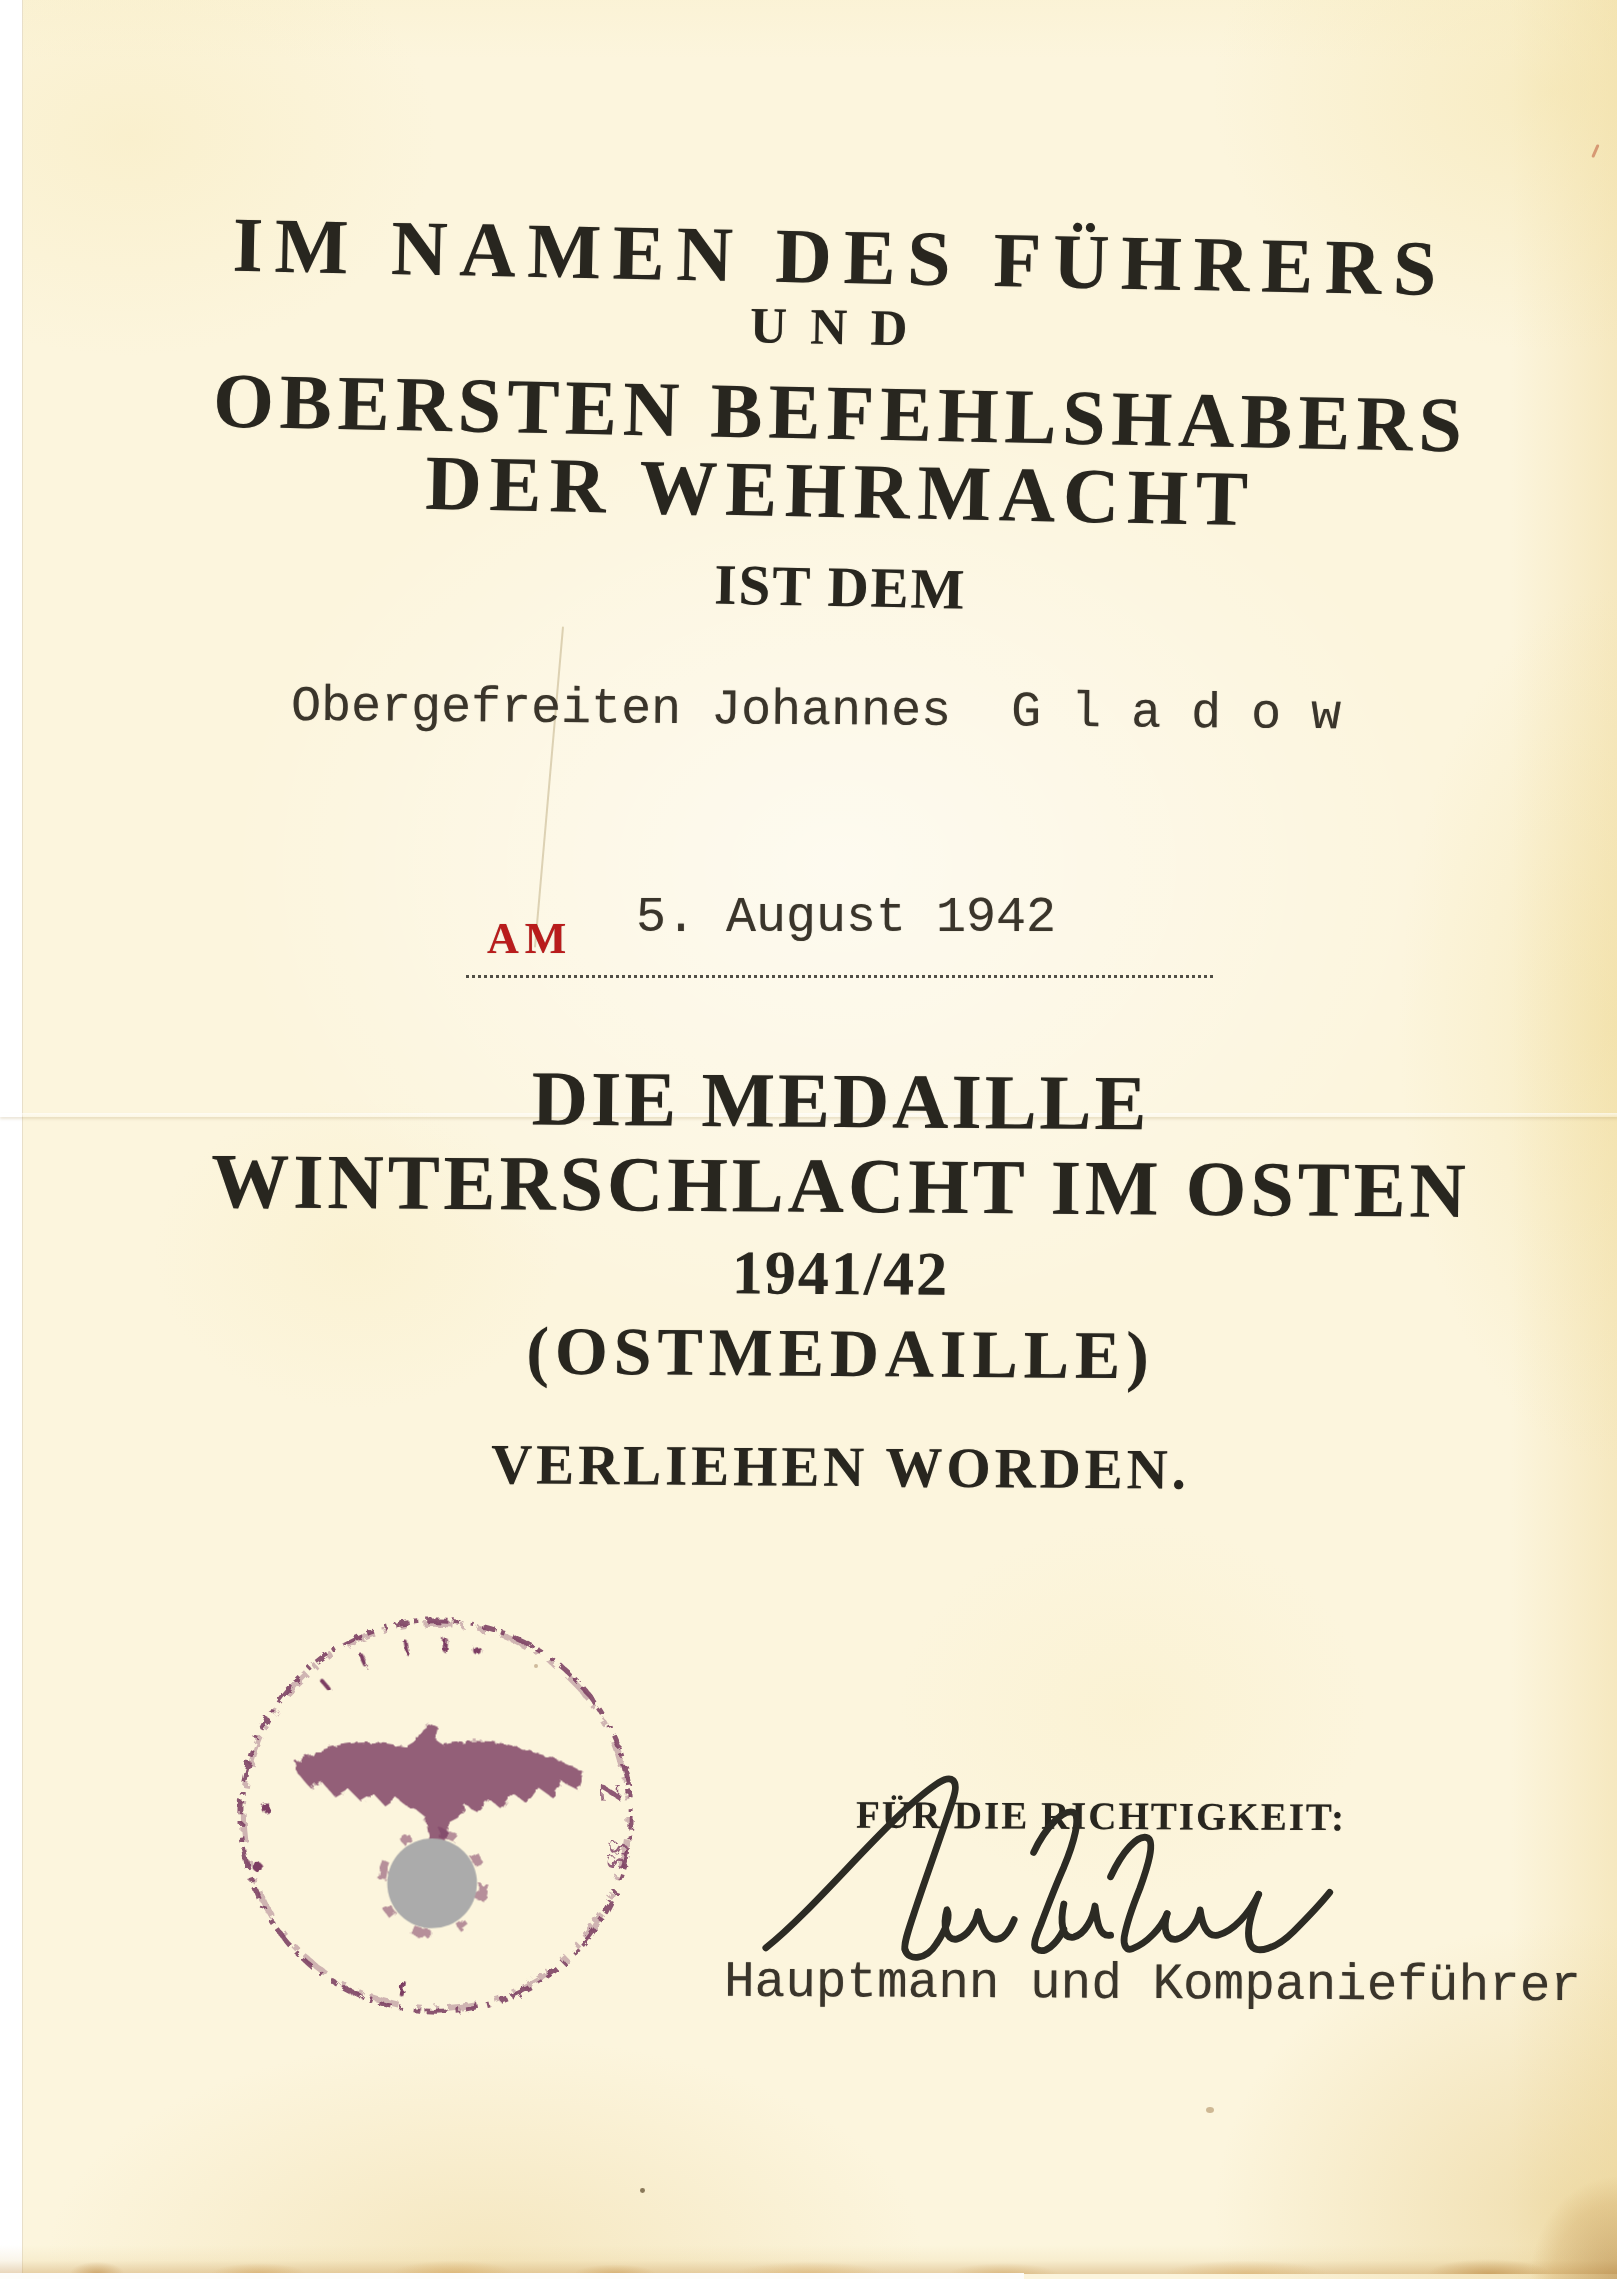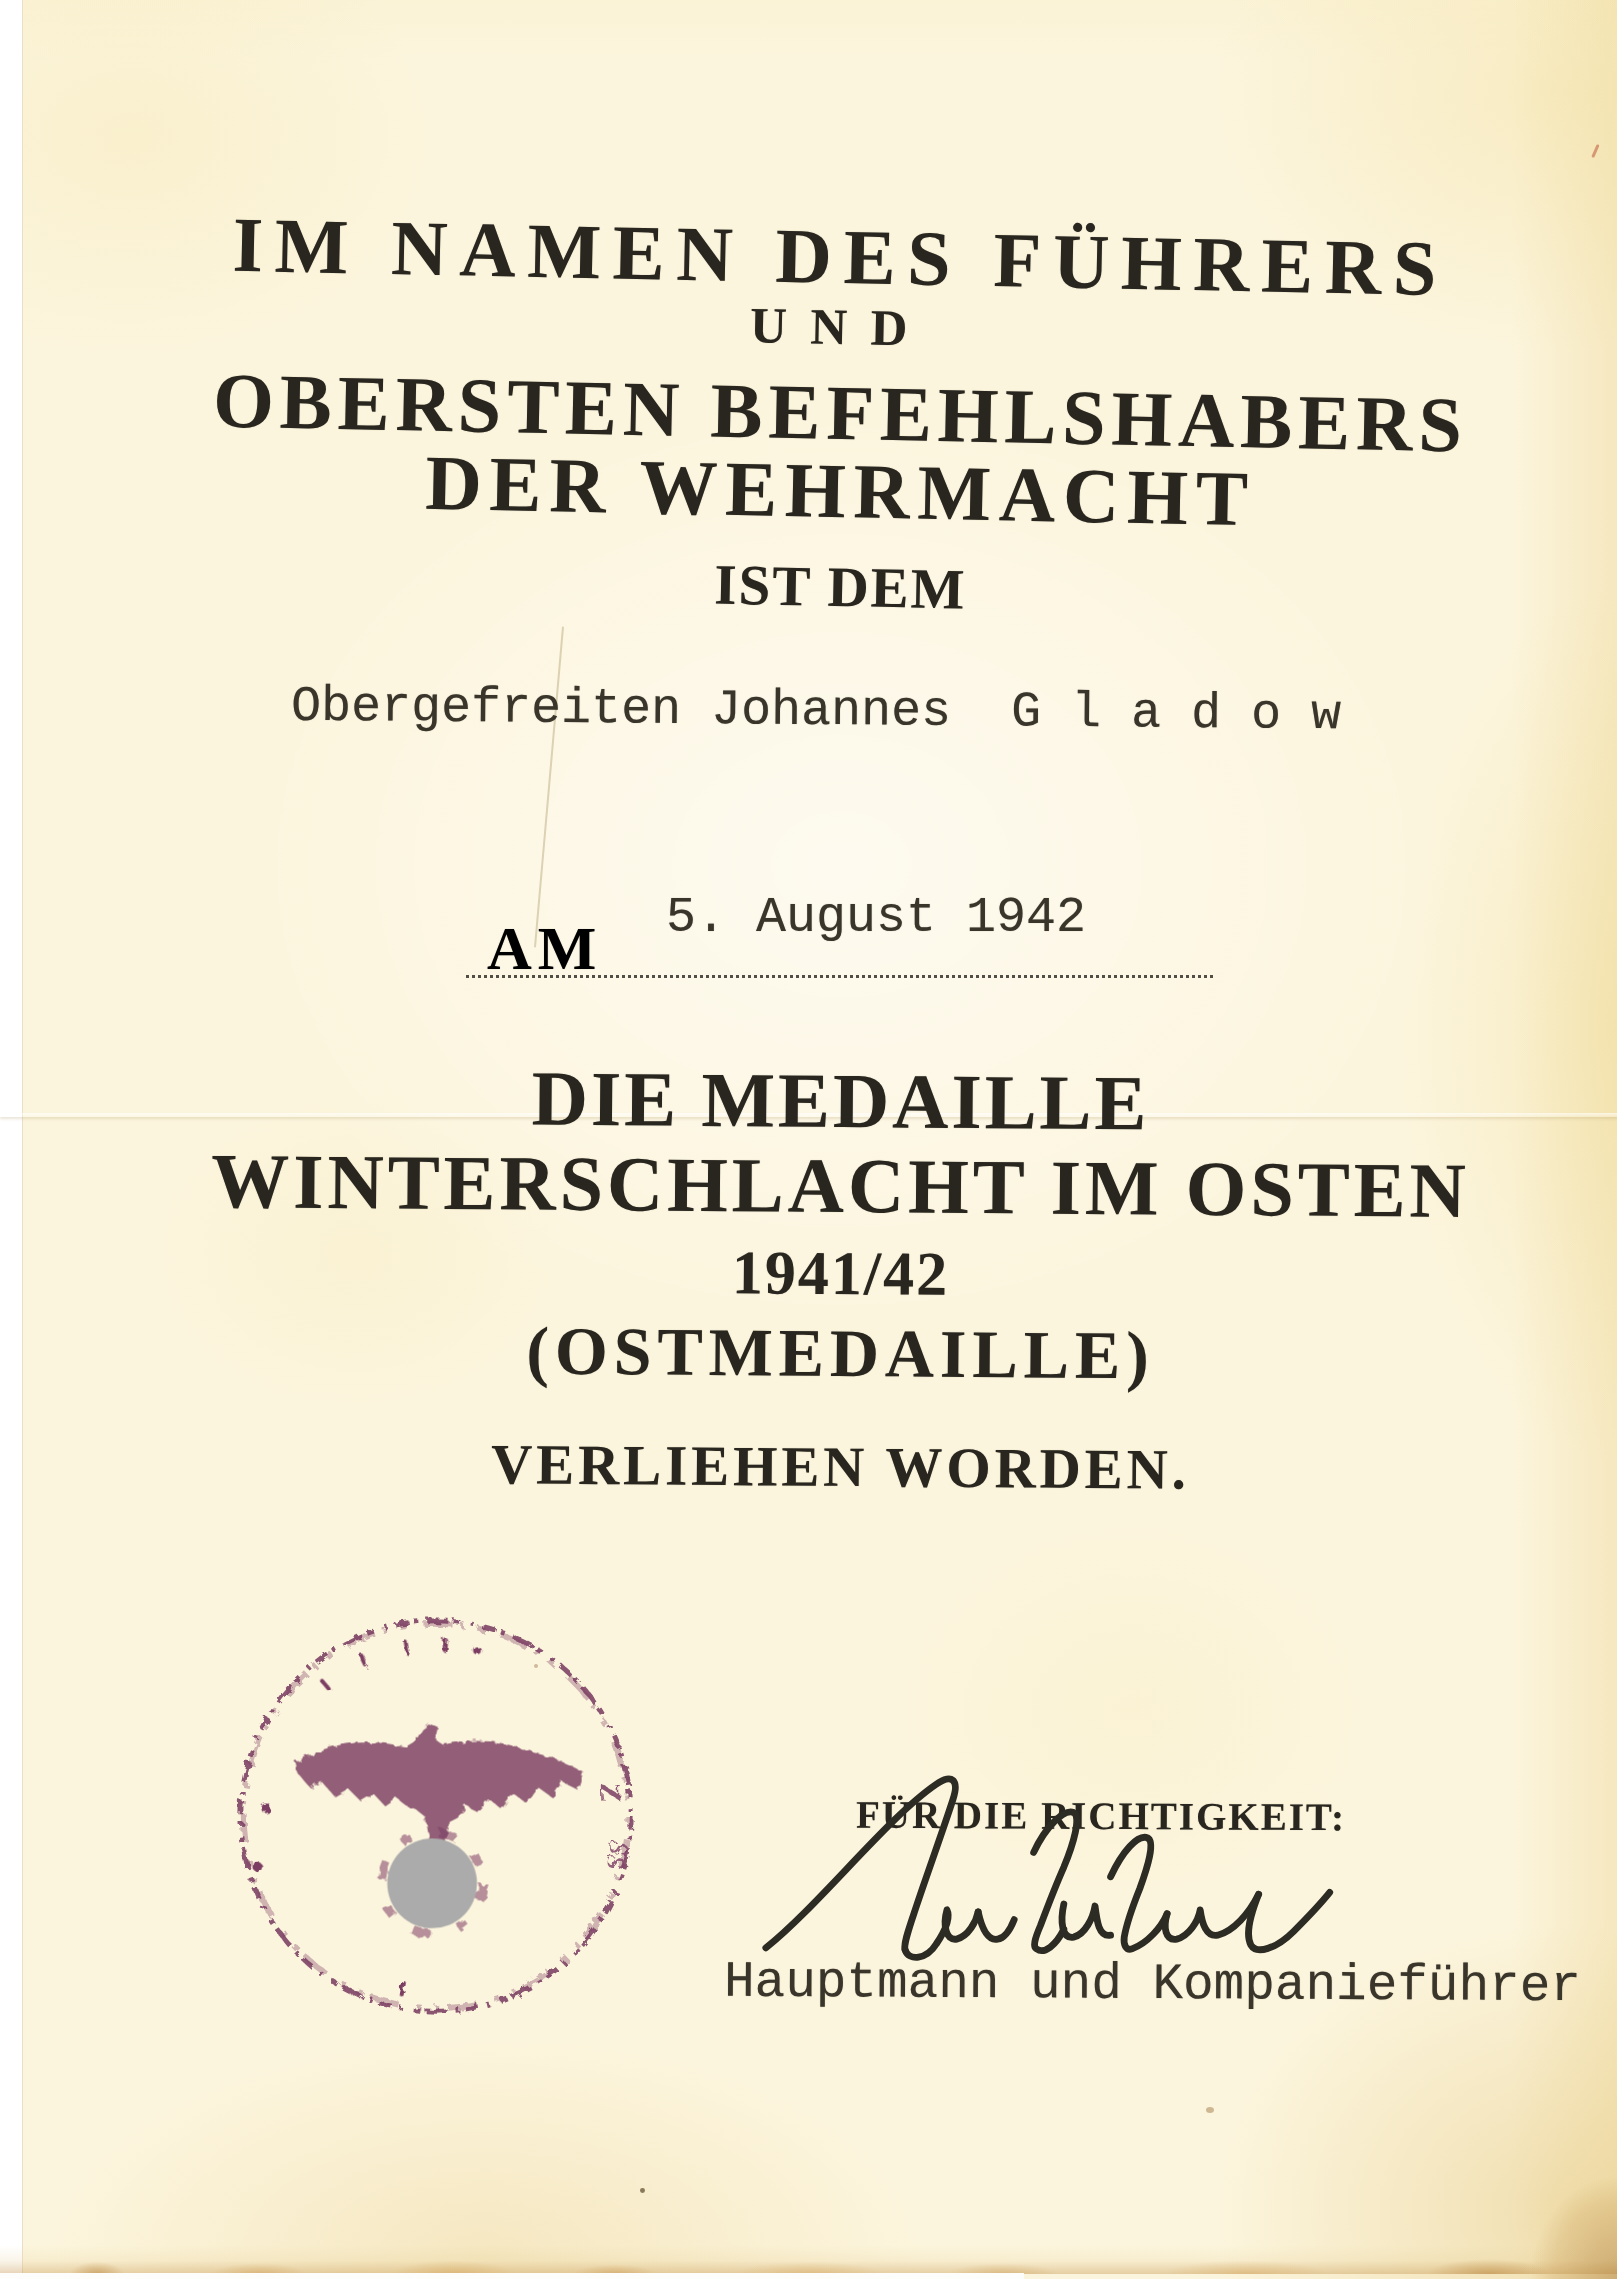--- a/index.html
+++ b/index.html
@@ -81,24 +81,24 @@
   .h-med4 {font-size:68px;letter-spacing:5.9px;line-height:1;}
   .h-verl {font-size:57px;letter-spacing:3.9px;line-height:1;}
 
   .typed{
     font-family:"Liberation Mono","DejaVu Sans Mono",monospace;
     color:#3a352b;white-space:pre;line-height:1;
     text-shadow:0 0 1px rgba(58,53,43,.45);
     position:absolute;
   }
   .typed-name{left:291px;top:686px;font-size:50px;}
-  .typed-date{left:666px;top:893px;font-size:50px;}
+  .typed-date{left:636px;top:893px;font-size:50px;}
   .typed-title{left:724px;top:1959px;font-size:51px;}
 
-  .am-label{position:absolute;left:487px;top:917px;font-size:62px;letter-spacing:5.9px;line-height:1;color:#000000;}
+  .am-label{position:absolute;left:487px;top:917px;font-size:44px;letter-spacing:5.9px;line-height:1;color:#b91c1c;}
   .dotted-rule{
     position:absolute;left:466px;top:975px;width:747px;height:0;
     border-bottom:3.9px dotted #33312a;opacity:.85;
   }
   .attest-label{position:absolute;left:856px;top:1796px;font-size:39px;letter-spacing:2px;line-height:1;color:#28261f;}
 
   svg{display:block;}
   .stamp-svg{position:absolute;left:234px;top:1614px;}
   .sig-svg{position:absolute;left:741px;top:1757px;}
 </style>

